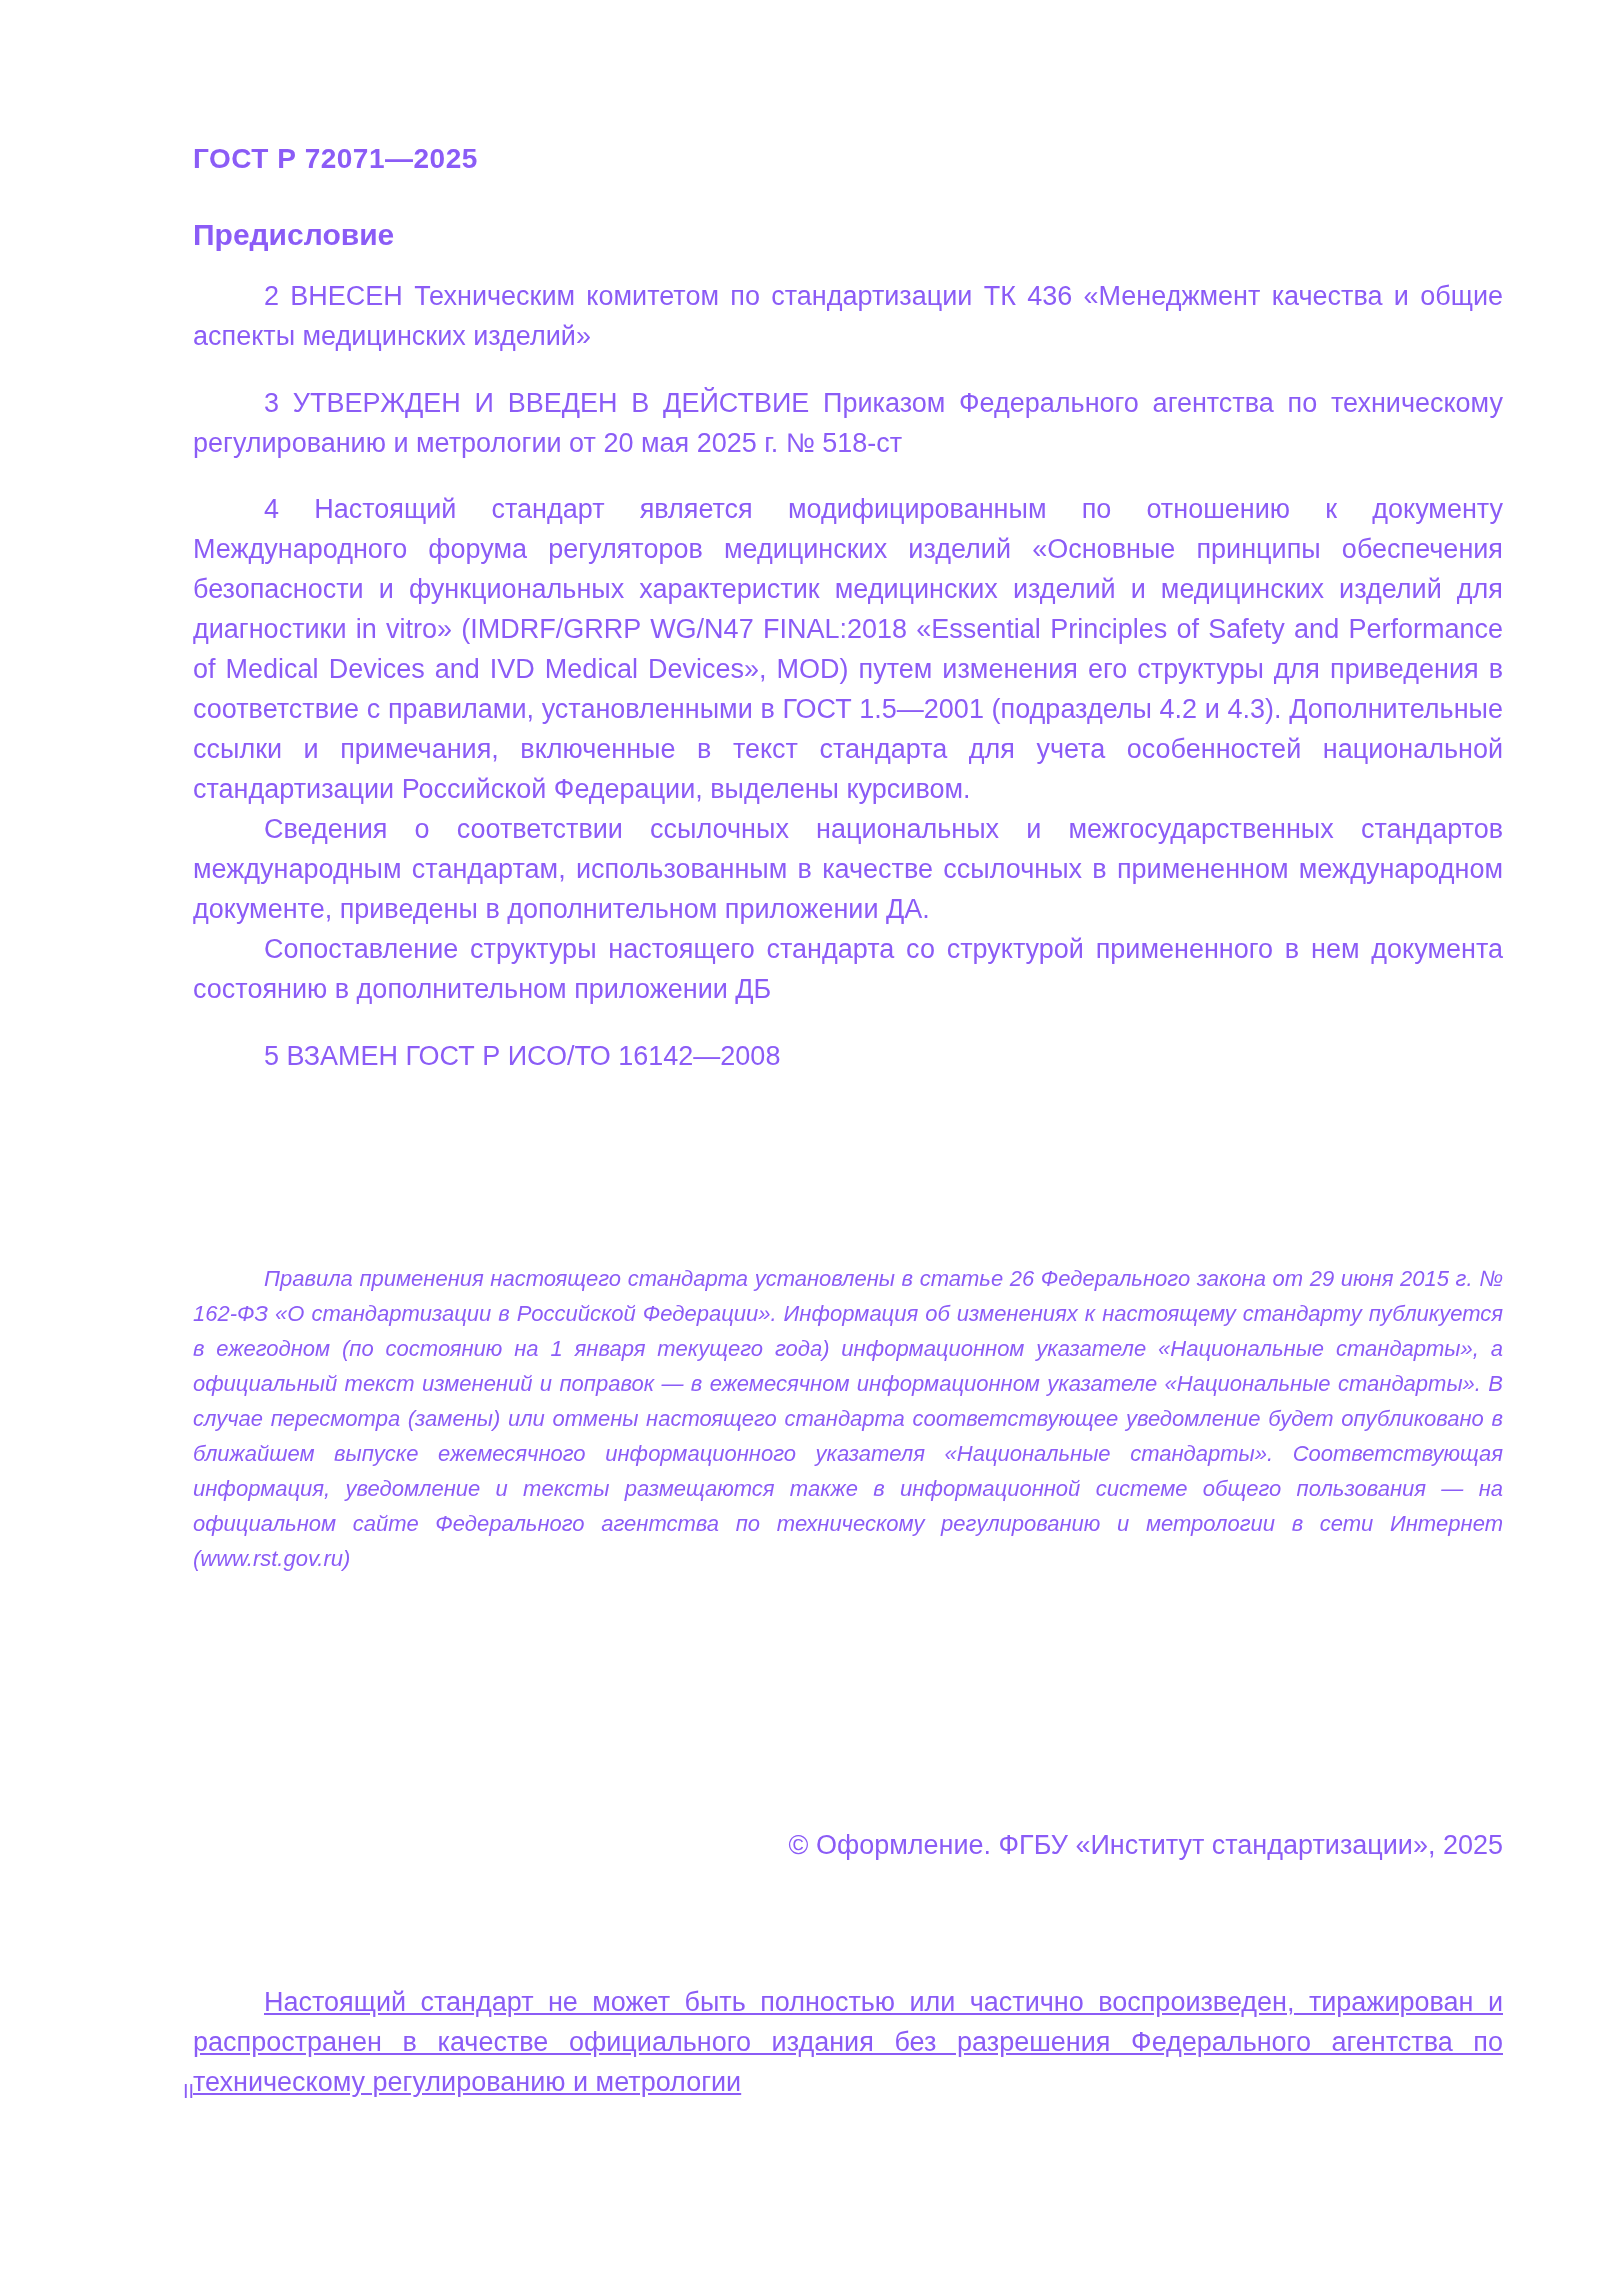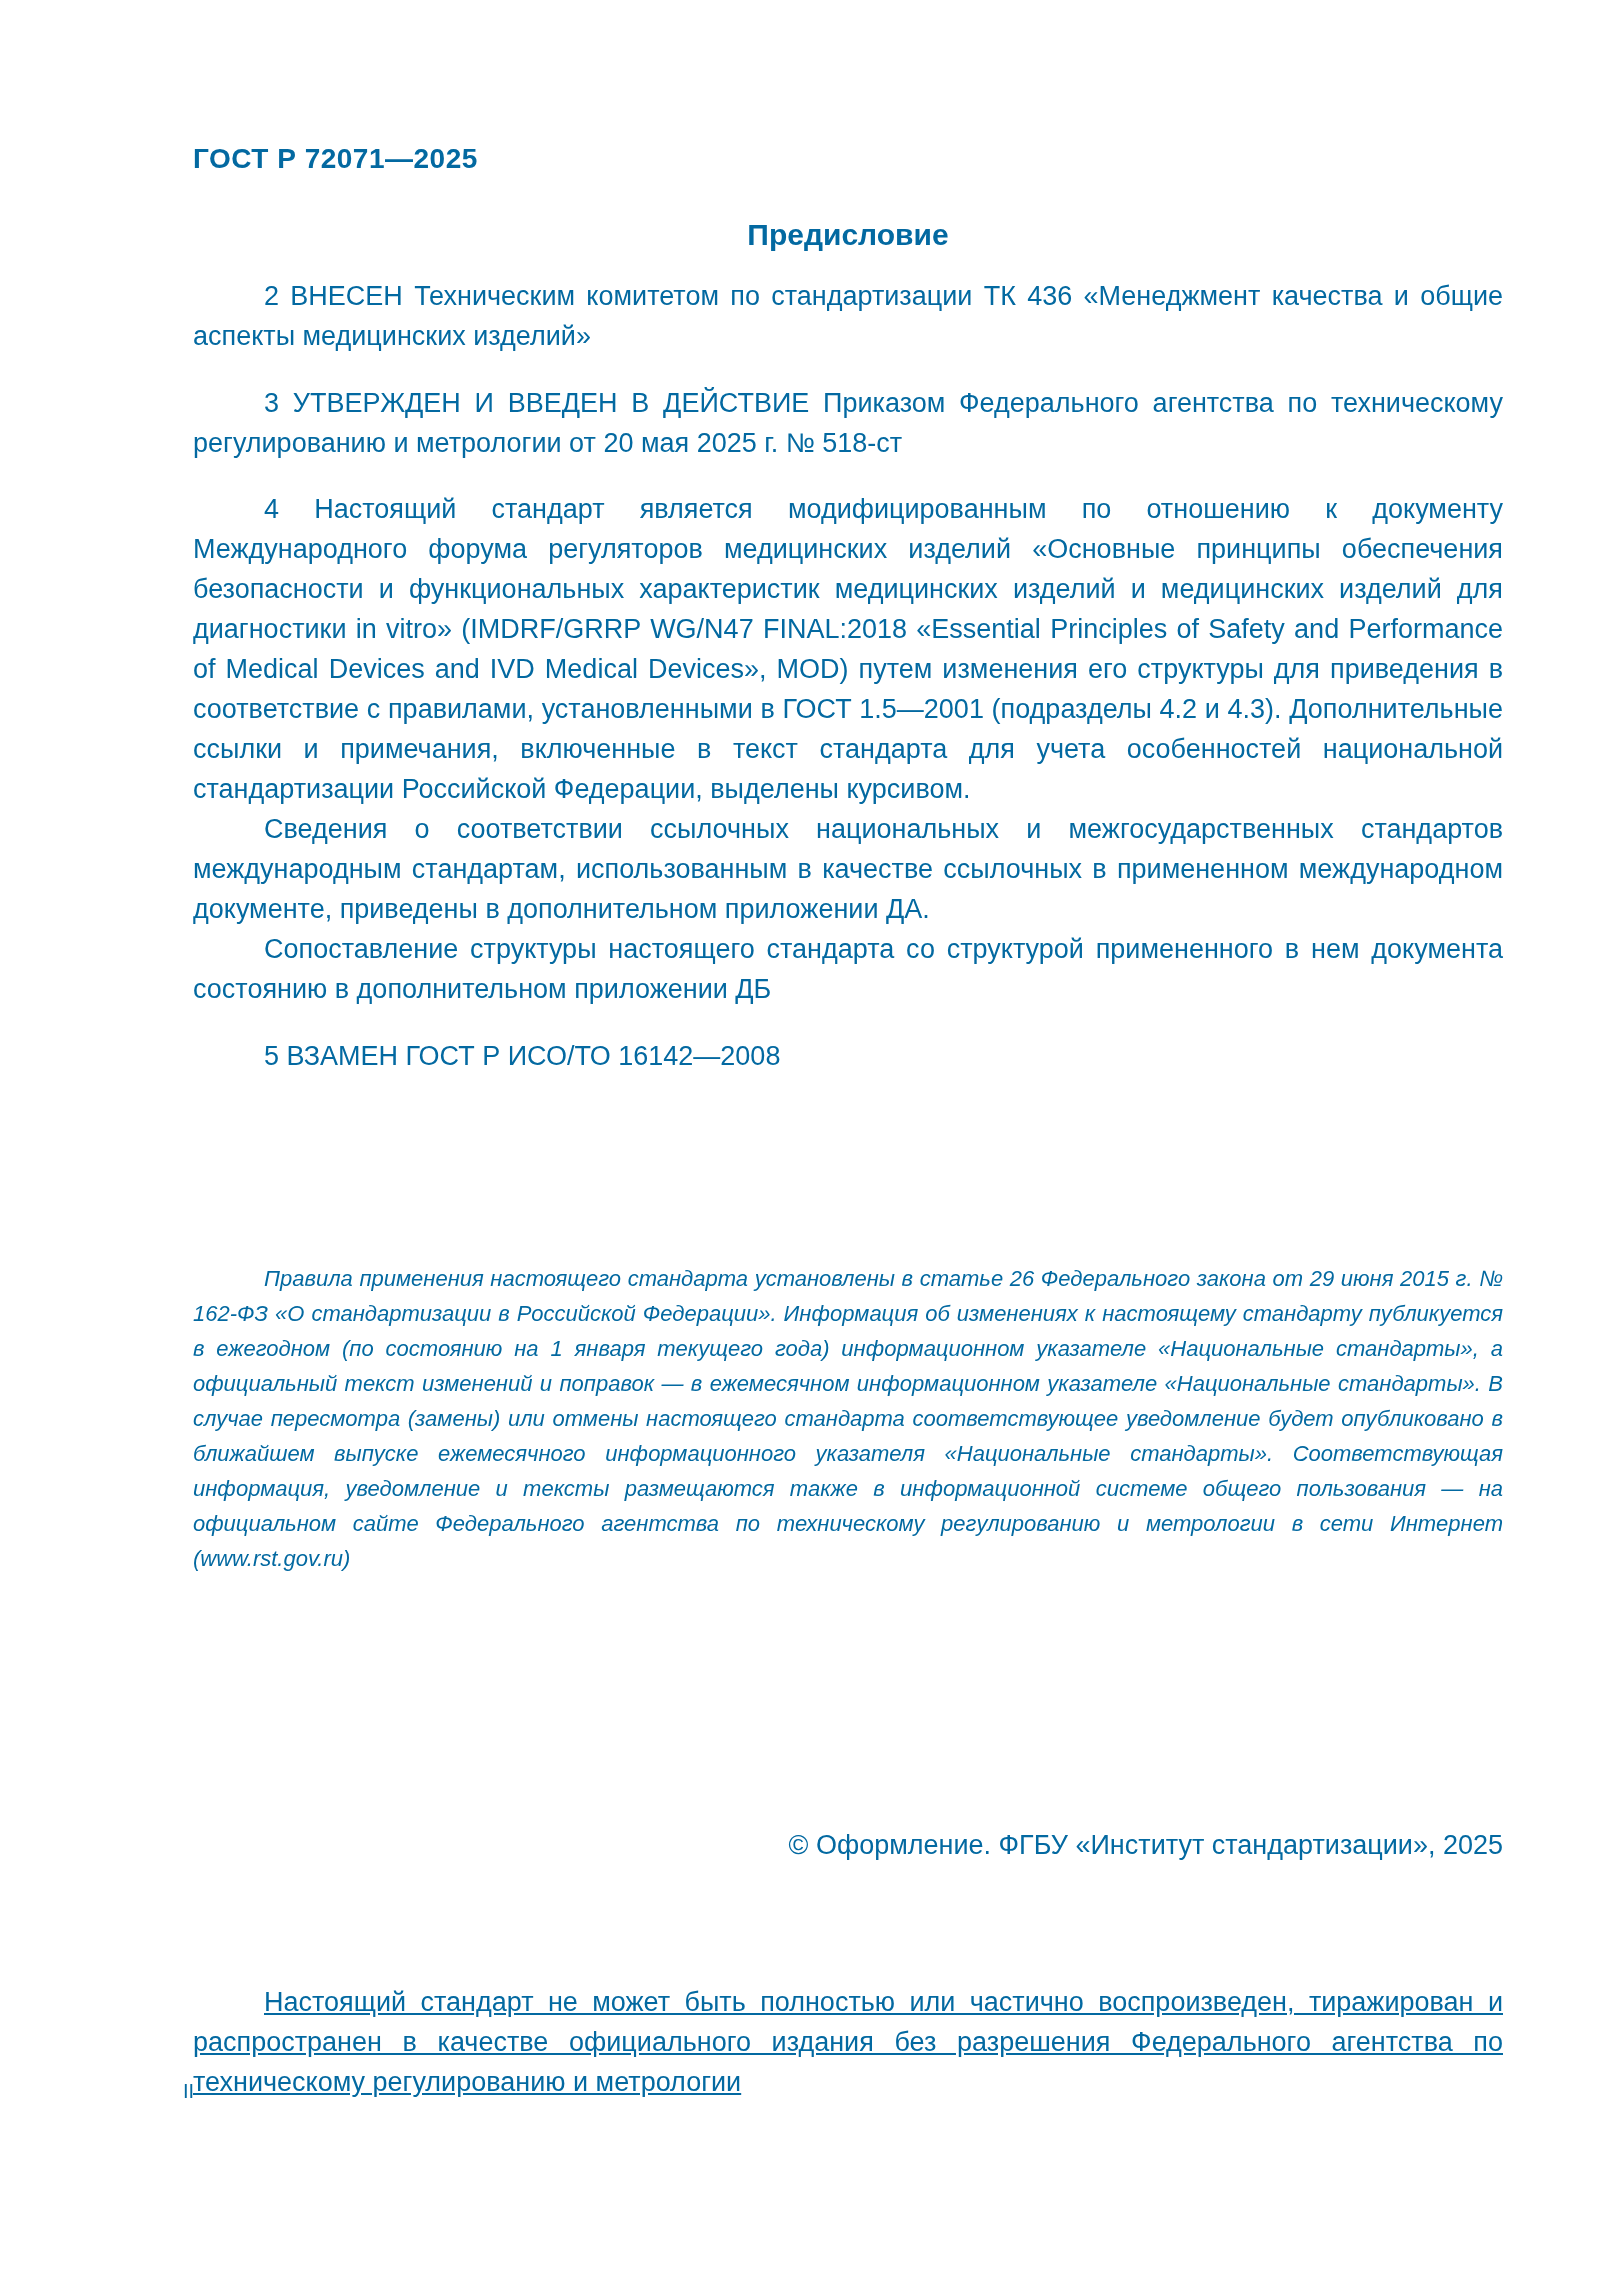--- a/index.html
+++ b/index.html
@@ -6,39 +6,38 @@
     margin: 0;
     padding: 0;
     background: #e8e8e8;
   }
   .page {
     position: relative;
     width: 1621px;
     height: 2293px;
     background: #ffffff;
     font-family: "Liberation Sans", sans-serif;
-    color: #0369a1;
+    color: #8b5cf6;
     overflow: hidden;
   }
   .doc-header {
     position: absolute;
     top: 143px;
     left: 193px;
     font-size: 28px;
     font-weight: bold;
     letter-spacing: 0.5px;
     white-space: nowrap;
   }
   .doc-title {
     position: absolute;
     top: 218px;
     left: 193px;
     width: 1310px;
     margin: 0;
-    text-align: center;
     font-size: 30px;
     font-weight: bold;
   }
   .body-block {
     position: absolute;
     top: 276px;
     left: 193px;
     width: 1310px;
   }
   .para {

